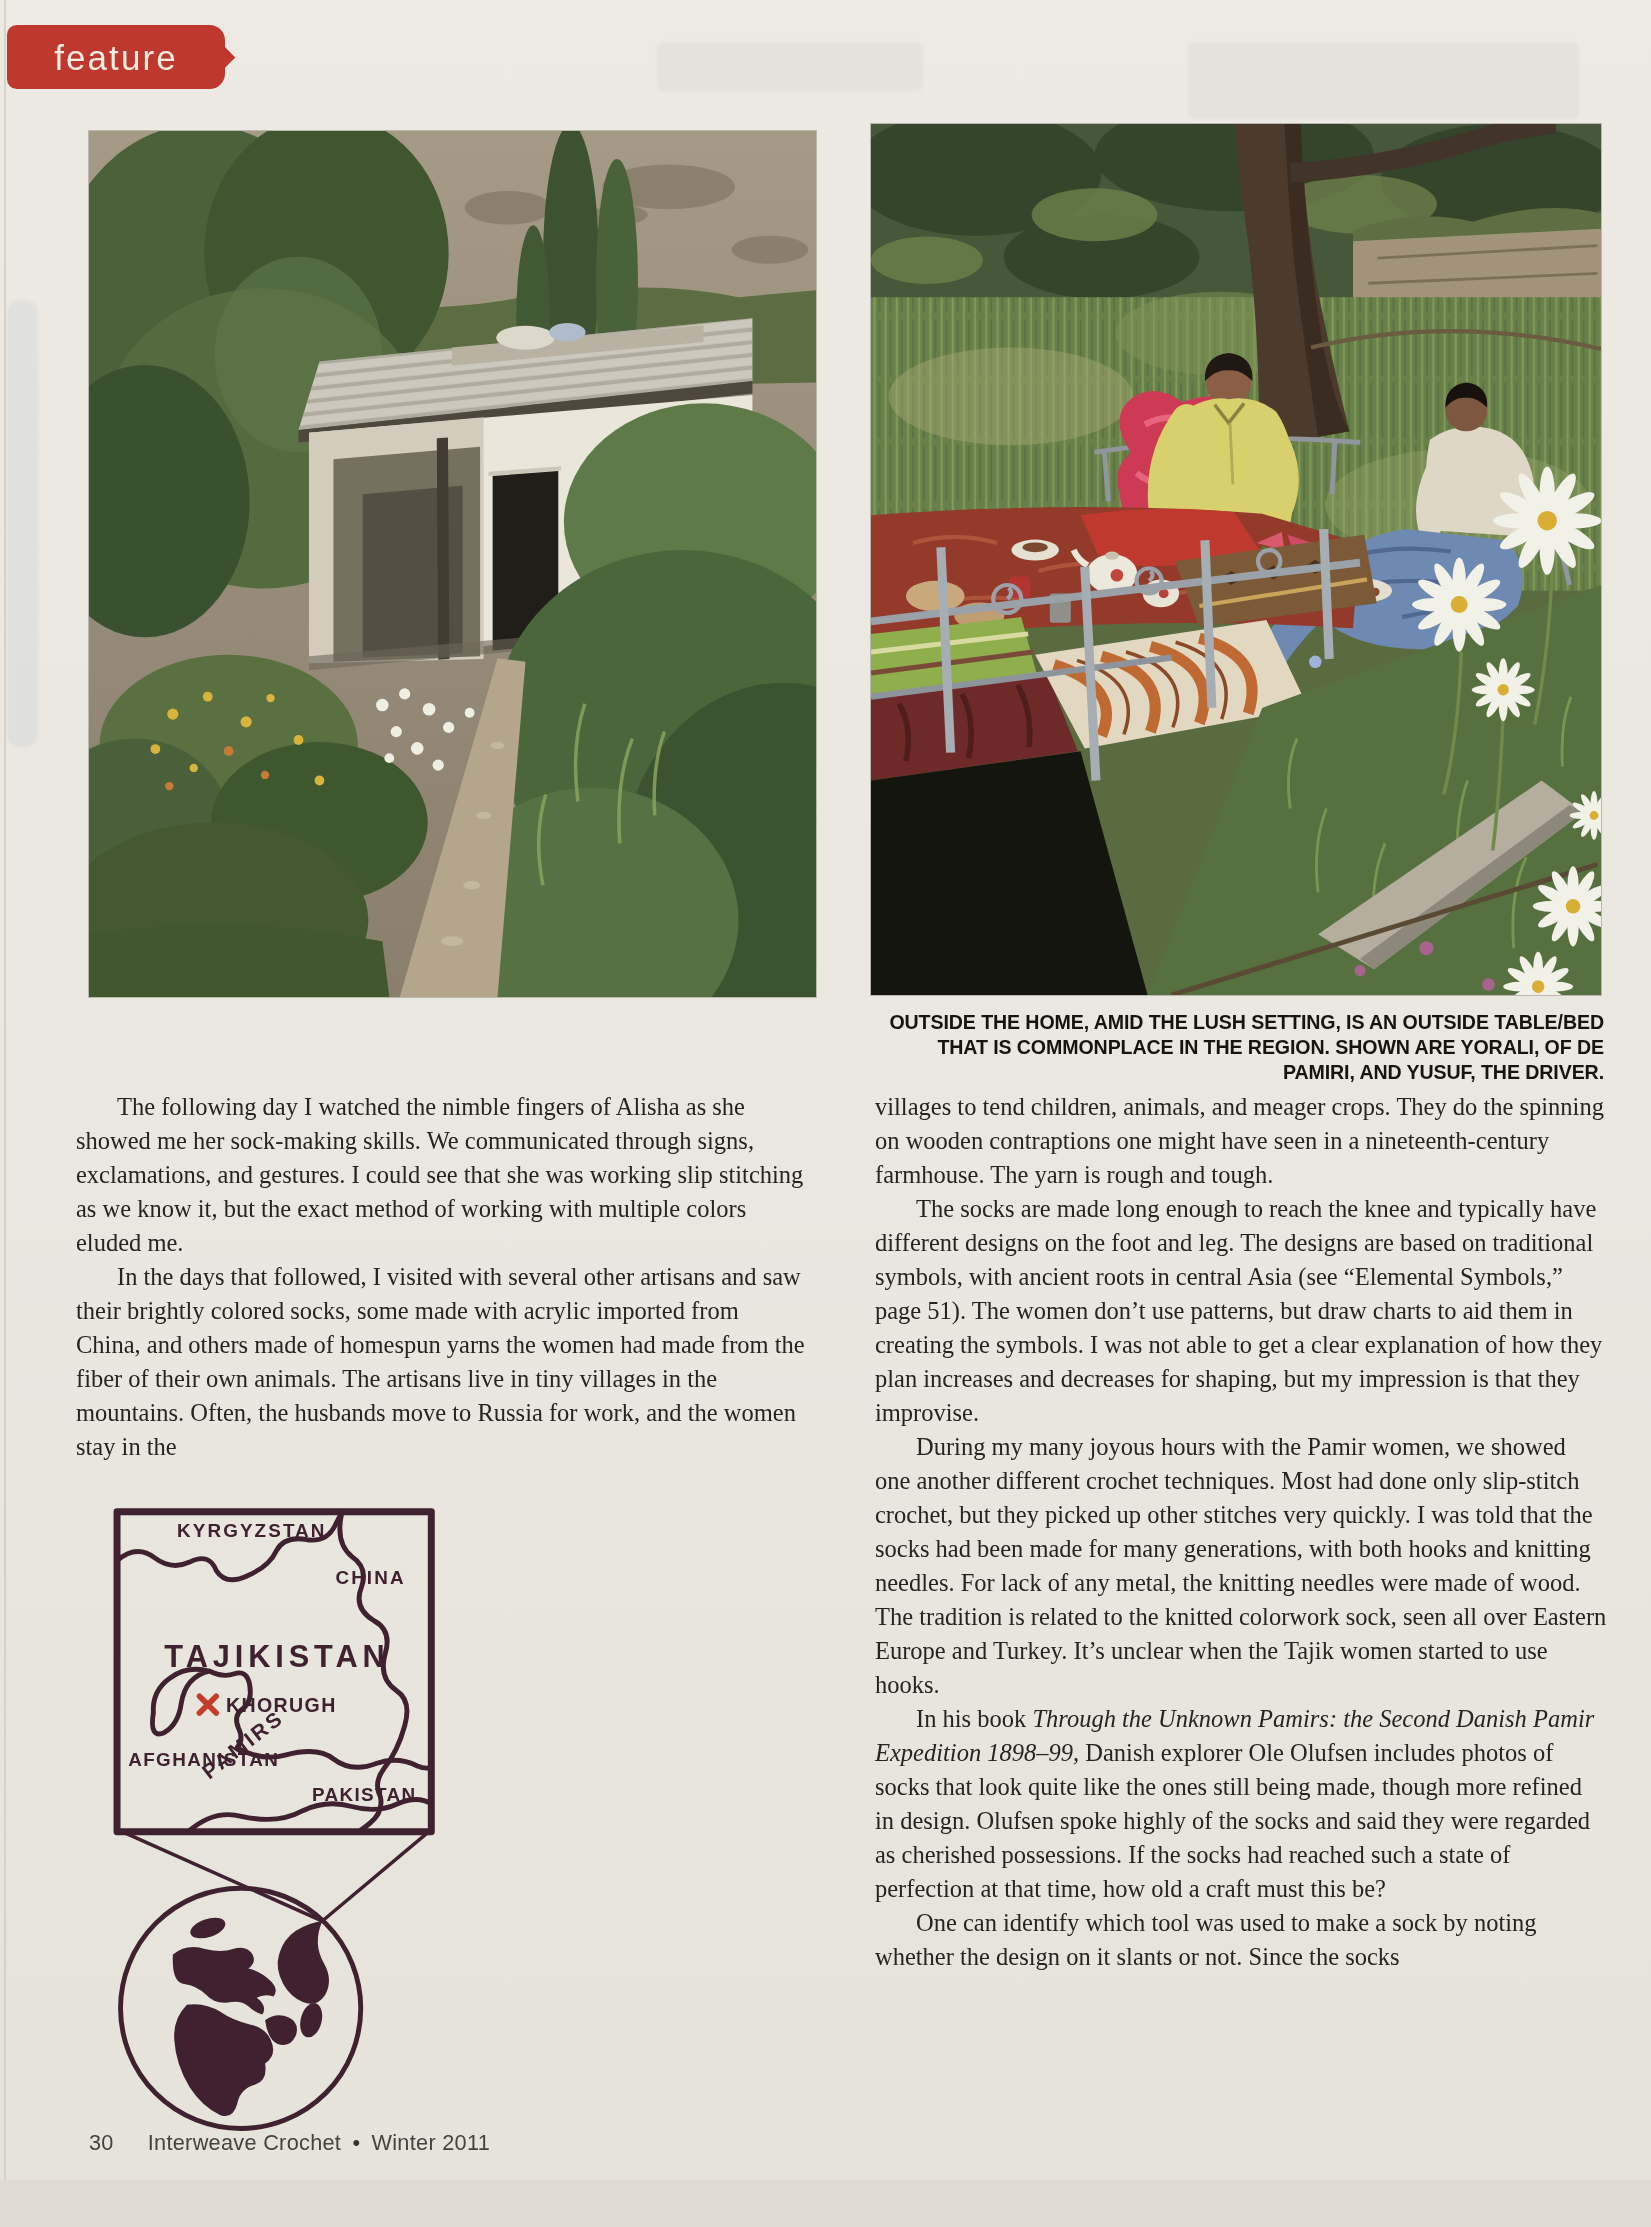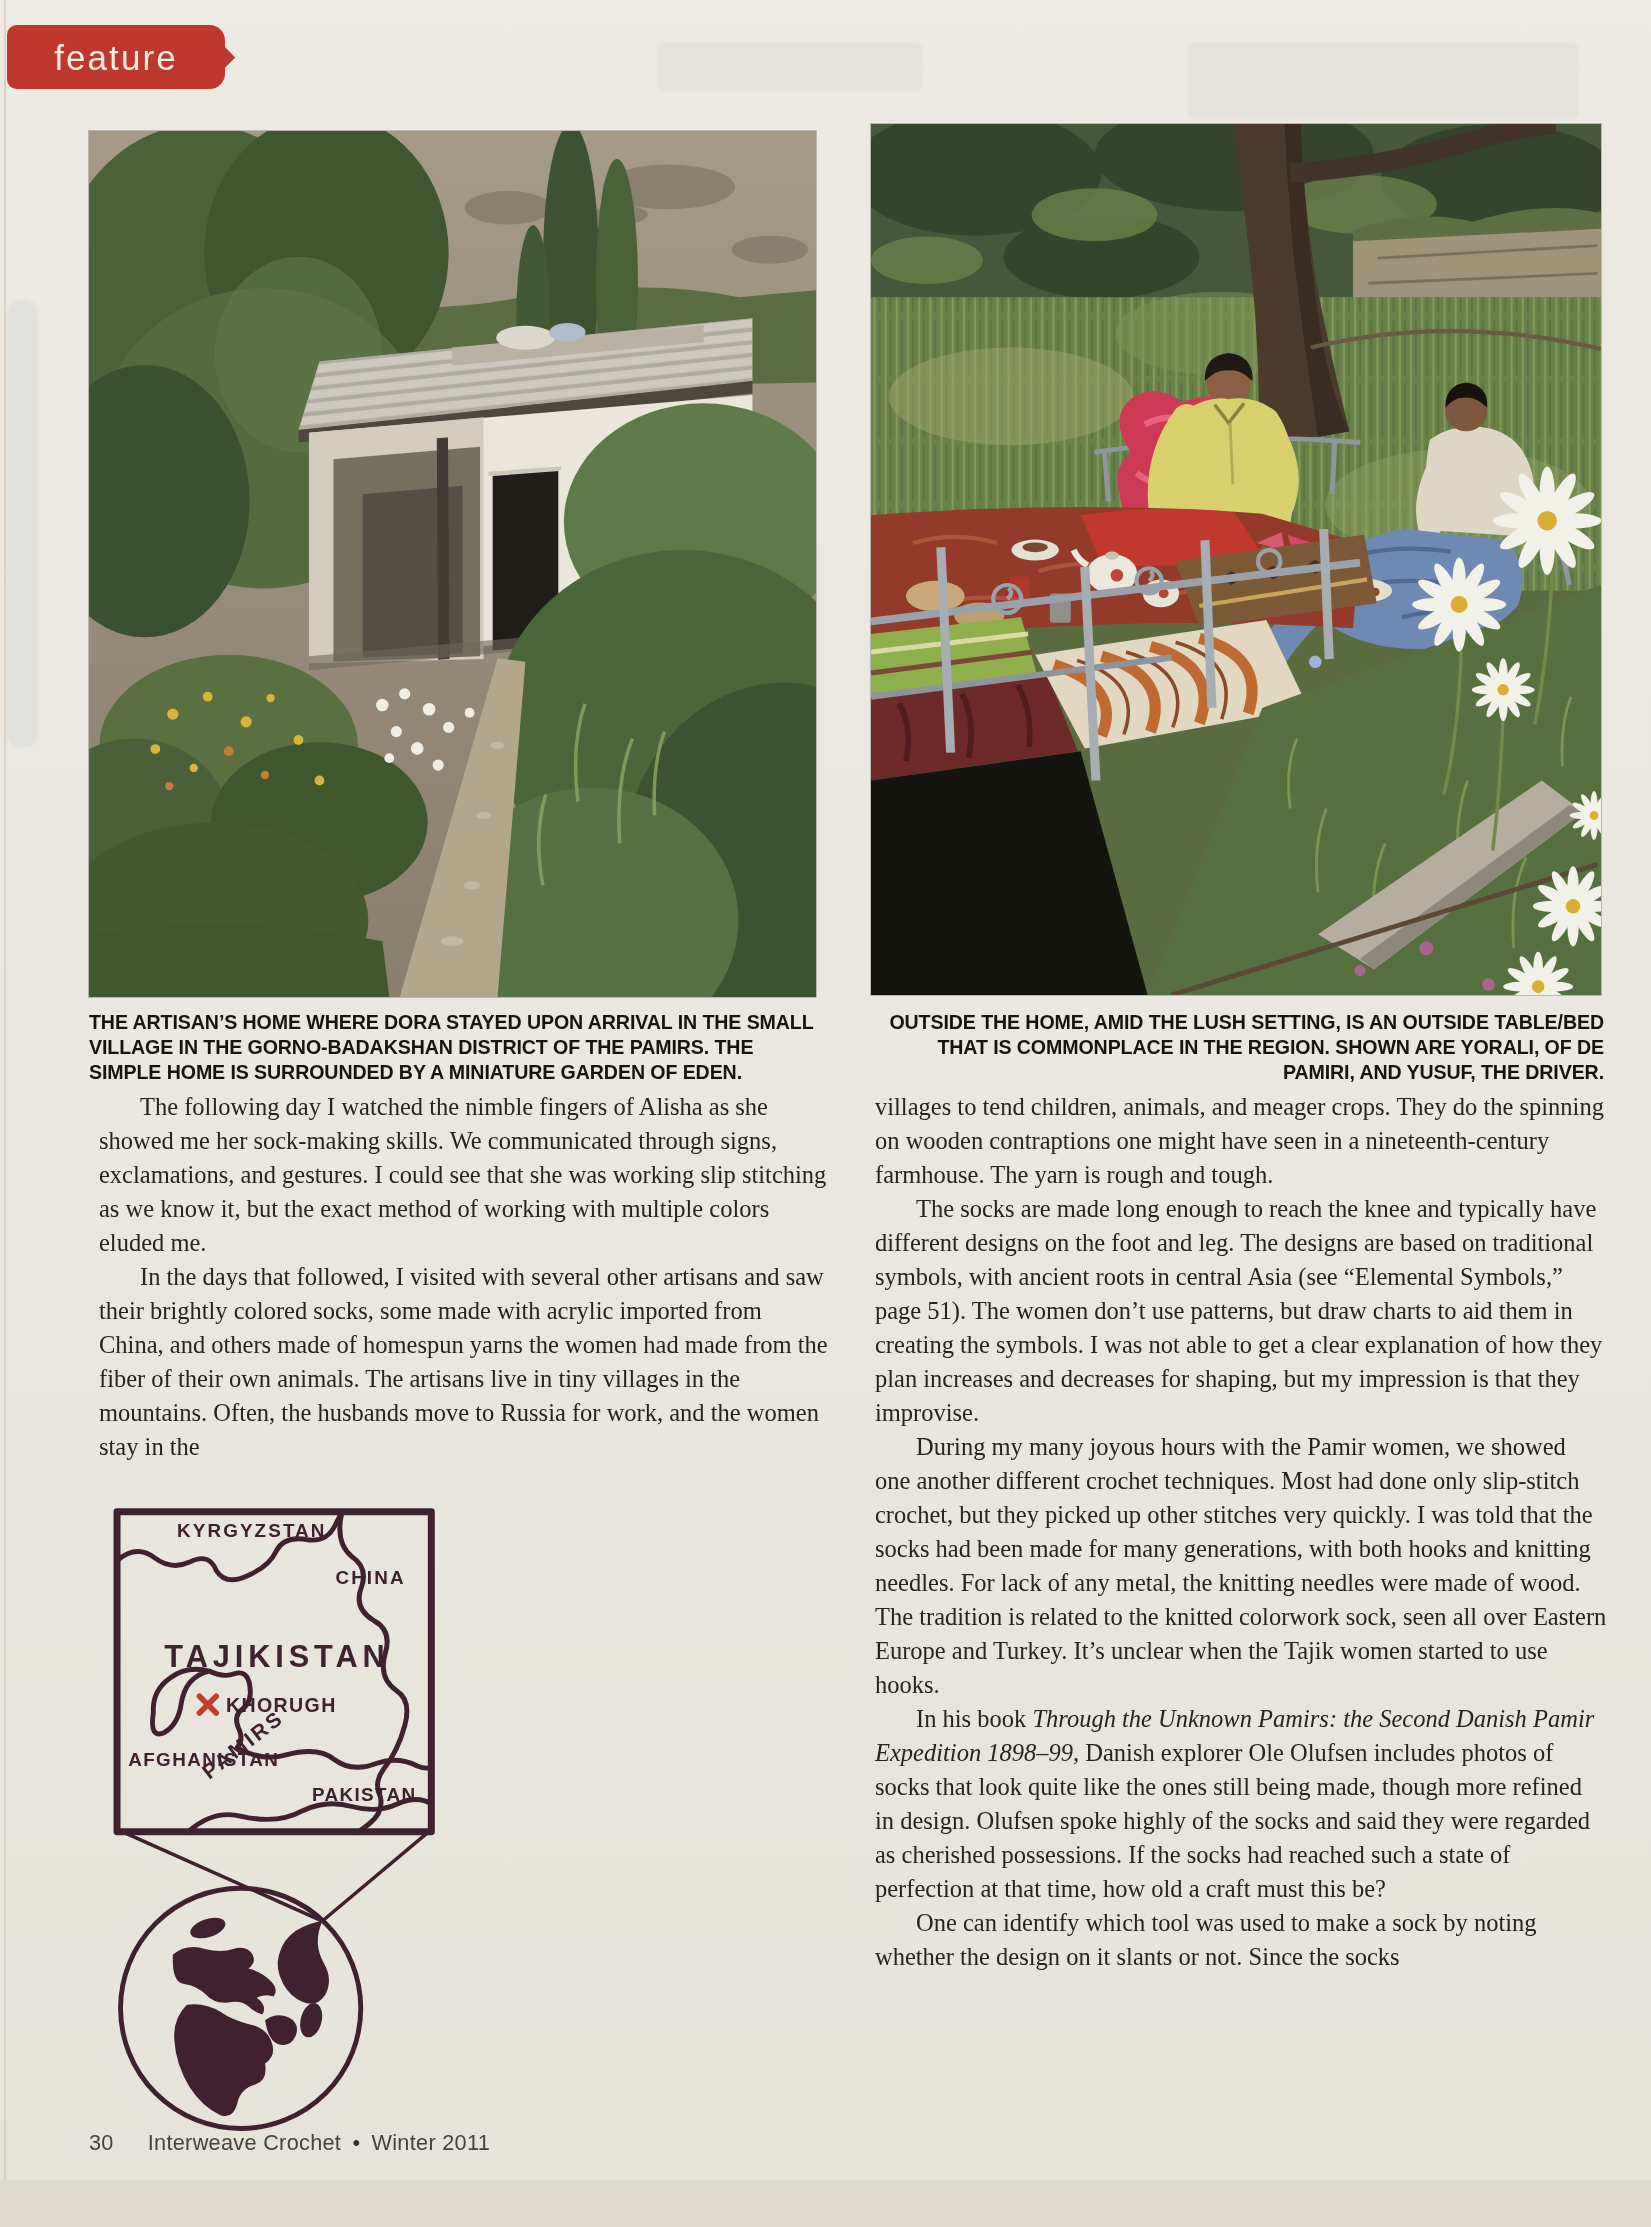--- a/index.html
+++ b/index.html
@@ -24,21 +24,21 @@
   .photo-right{left:871px;top:124px;width:730px;height:871px;}
 
   .caption{font-weight:700;font-size:19.6px;line-height:25px;color:#17140e;letter-spacing:-0.1px;}
   .caption-left{left:89px;top:1010px;width:729px;}
   .caption-right{left:875px;top:1010px;width:729px;text-align:right;}
 
   .col{font-family:"Liberation Serif",serif;font-size:24.5px;line-height:34px;color:#272320;}
   .col p{margin:0;text-indent:41px;}
   .col p.noindent{text-indent:0;}
   .col .it{font-style:italic;}
-  .col-left{left:99px;top:1090px;width:732px;}
+  .col-left{left:76px;top:1090px;width:732px;}
   .col-right{left:875px;top:1090px;width:732px;}
 
   .map-wrap{left:103px;top:1502px;width:489px;height:653px;}
   .map-wrap svg{display:block;width:100%;height:100%;}
   .map-label{font-family:"Liberation Sans",sans-serif;font-weight:700;fill:#3f2130;}
 
   .footer{left:89px;top:2130px;font-size:21.7px;color:#45433f;letter-spacing:0.3px;}
   .footer span{display:inline-block;}
   .footer .pn{margin-right:34px;}
   .footer .dot{margin:0 11.2px;color:#34322e;}
@@ -377,21 +377,20 @@
         <use href="#daisyR" transform="translate(842,688) scale(1.35)"></use>
         <use href="#daisyR" transform="translate(905,810) scale(0.9)"></use>
         <use href="#daisyR" transform="translate(1005,1120) scale(1.15)"></use>
         <use href="#daisyR" transform="translate(955,1235) scale(1.0)"></use>
         <use href="#daisyR" transform="translate(1035,990) scale(0.7)"></use>
         <circle cx="636" cy="770" r="9" fill="#9fb2d8"></circle>
       </g>
     </svg>
   </div>
 
-  <div class="abs caption caption-left">THE ARTISAN’S HOME WHERE DORA STAYED UPON ARRIVAL IN THE SMALL VILLAGE IN THE GORNO-BADAKSHAN DISTRICT OF THE PAMIRS. THE SIMPLE HOME IS SURROUNDED BY A MINIATURE GARDEN OF EDEN.</div>
   <div class="abs caption caption-right">OUTSIDE THE HOME, AMID THE LUSH SETTING, IS AN OUTSIDE TABLE/BED THAT IS COMMONPLACE IN THE REGION. SHOWN ARE YORALI, OF DE PAMIRI, AND YUSUF, THE DRIVER.</div>
 
   <div class="abs col col-left">
     <p>The following day I watched the nimble fingers of Alisha as she showed me her sock-making skills. We communicated through signs, exclamations, and gestures. I could see that she was working slip stitching as we know it, but the exact method of working with multiple colors eluded me.</p>
     <p>In the days that followed, I visited with several other artisans and saw their brightly colored socks, some made with acrylic imported from China, and others made of homespun yarns the women had made from the fiber of their own animals. The artisans live in tiny villages in the mountains. Often, the husbands move to Russia for work, and the women stay in the</p>
   </div>
 
   <div class="abs col col-right">
     <p class="noindent">villages to tend children, animals, and meager crops. They do the spinning on wooden contraptions one might have seen in a nineteenth-century farmhouse. The yarn is rough and tough.</p>
     <p>The socks are made long enough to reach the knee and typically have different designs on the foot and leg. The designs are based on traditional symbols, with ancient roots in central Asia (see “Elemental Symbols,” page 51). The women don’t use patterns, but draw charts to aid them in creating the symbols. I was not able to get a clear explanation of how they plan increases and decreases for shaping, but my impression is that they improvise.</p>

